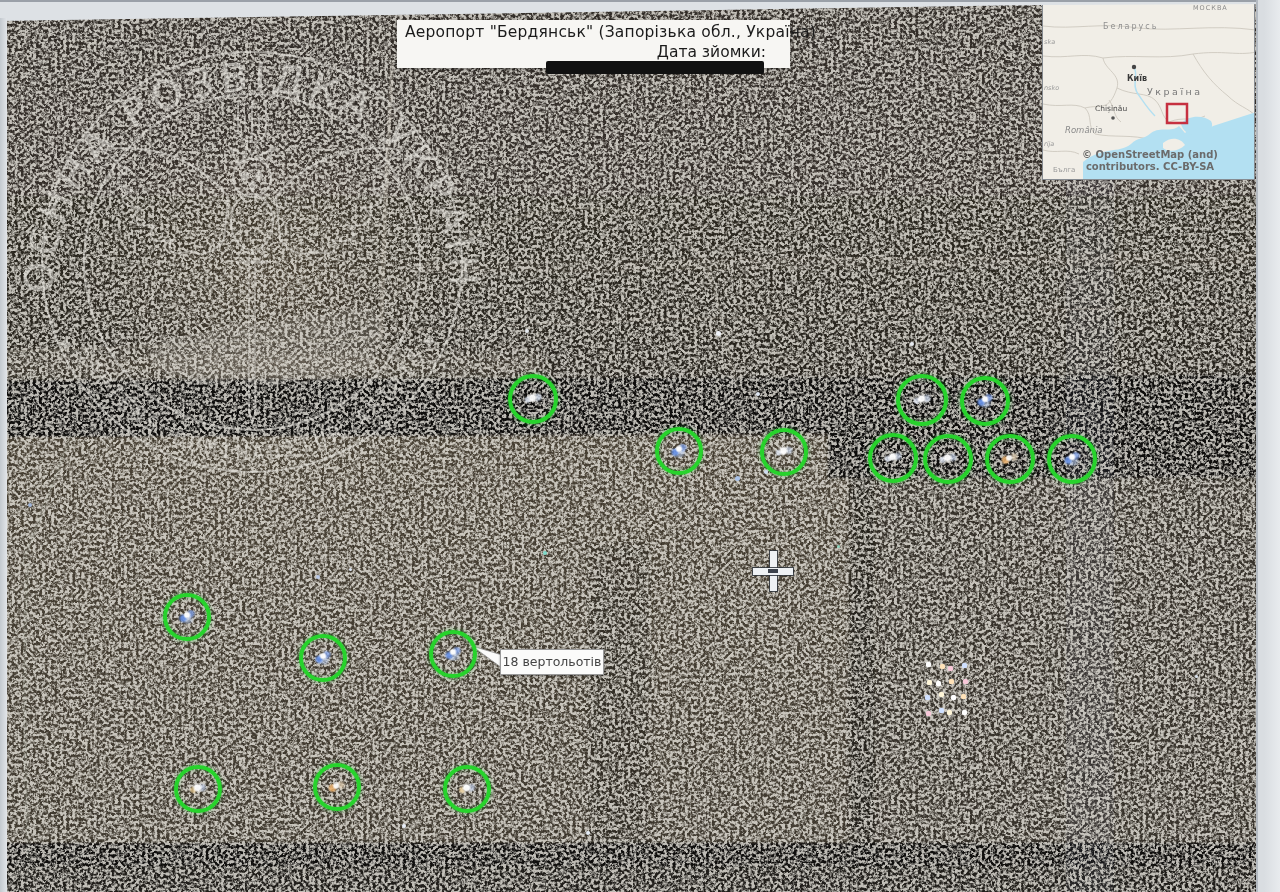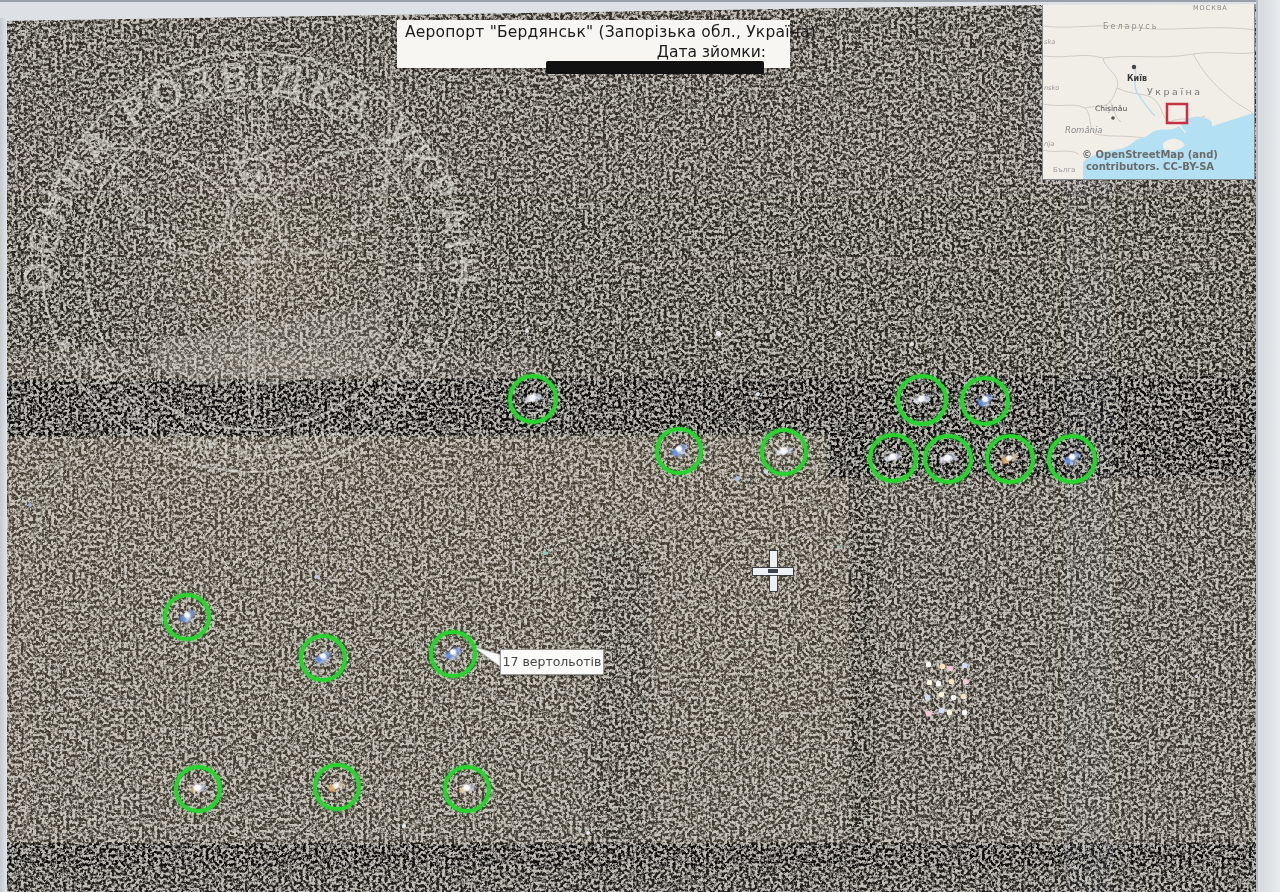--- a/index.html
+++ b/index.html
@@ -264,21 +264,21 @@
 
     <div class="title-card">
       <div class="l1">Аеропорт "Бердянськ" (Запорізька обл., Україна)</div>
       <div class="l2">
         <span>Дата зйомки:</span>
         <span class="redact-bar"></span>
         <span>.</span>
       </div>
     </div>
 
-    <div class="callout">17 вертольотів</div>
+    <div class="callout">18 вертольотів</div>
 
     <div class="inset-map">
       <svg width="213" height="177" viewBox="0 0 213 177">
         <rect width="213" height="177" fill="#f1eee7"></rect>
         <g stroke="#c9c4ba" stroke-width=".8" fill="none">
           <path d="M 0,22 C 30,26 60,18 95,24 C 130,28 170,20 213,26"></path>
           <path d="M 0,52 C 25,55 40,48 60,54 C 62,66 78,70 74,84"></path>
           <path d="M 74,84 C 90,92 104,88 112,96 C 120,104 118,112 126,118"></path>
           <path d="M 126,118 C 140,112 150,118 162,112"></path>
           <path d="M 60,54 C 90,50 120,56 150,50 C 180,46 195,52 213,48"></path>

